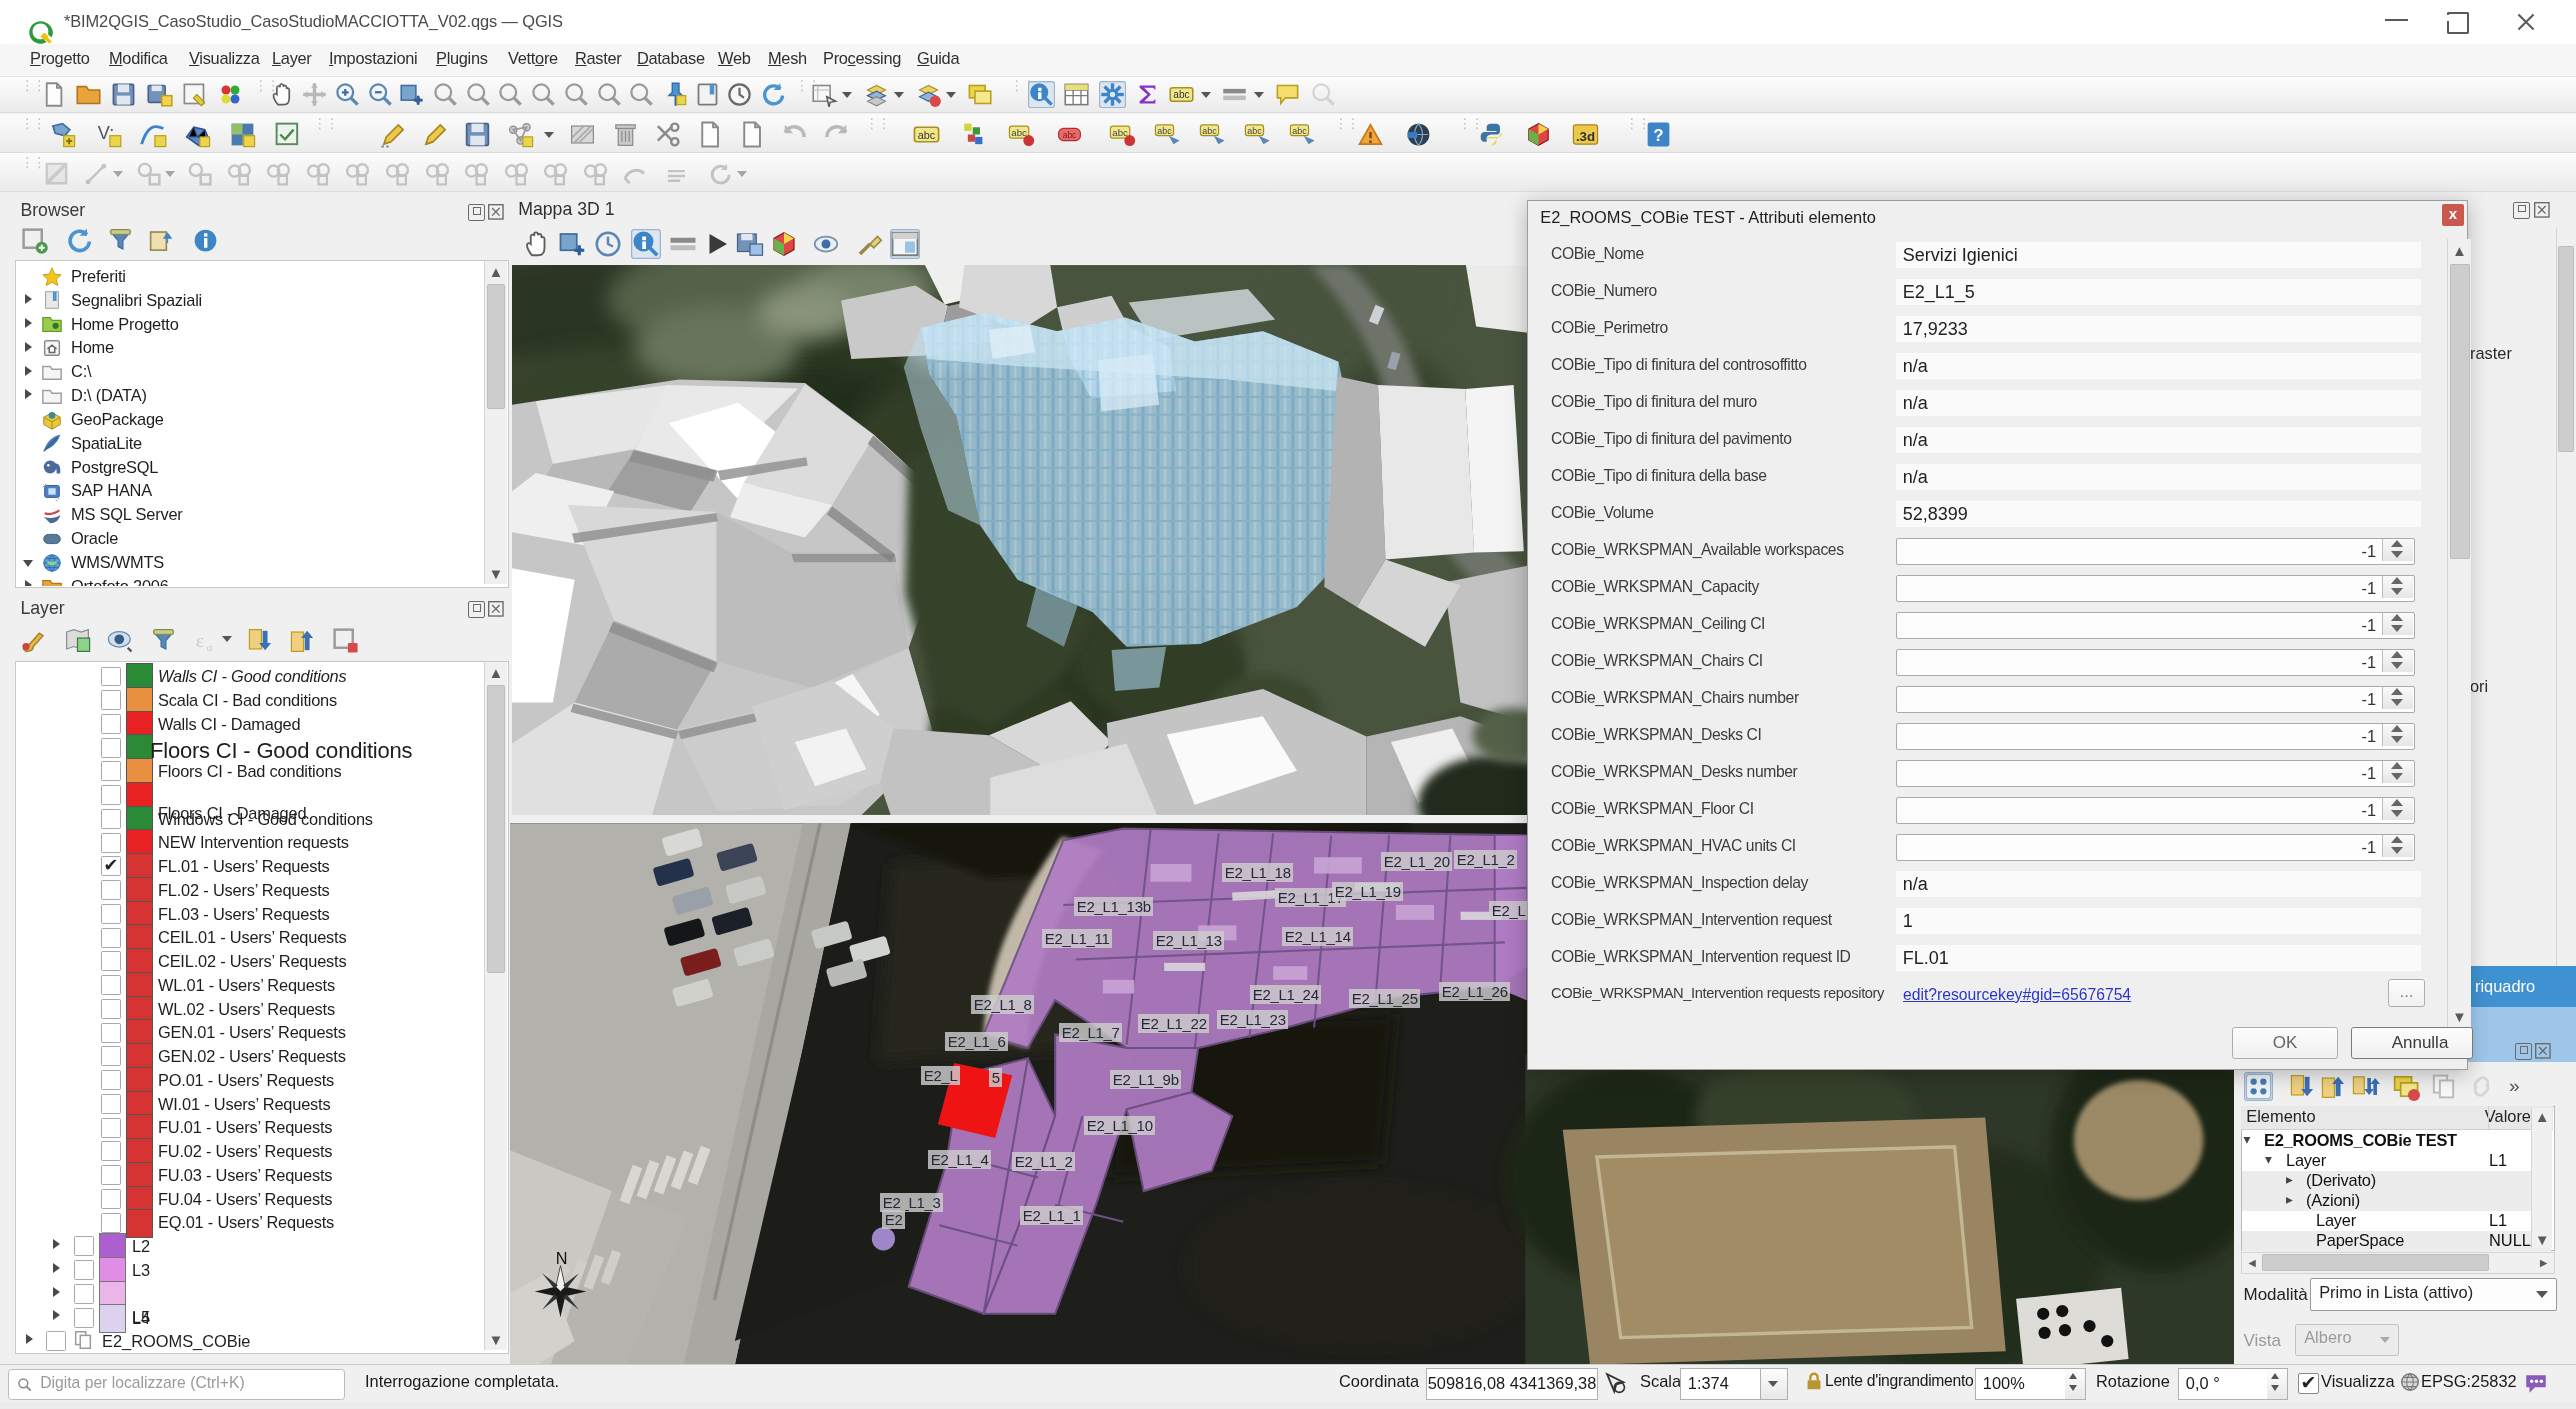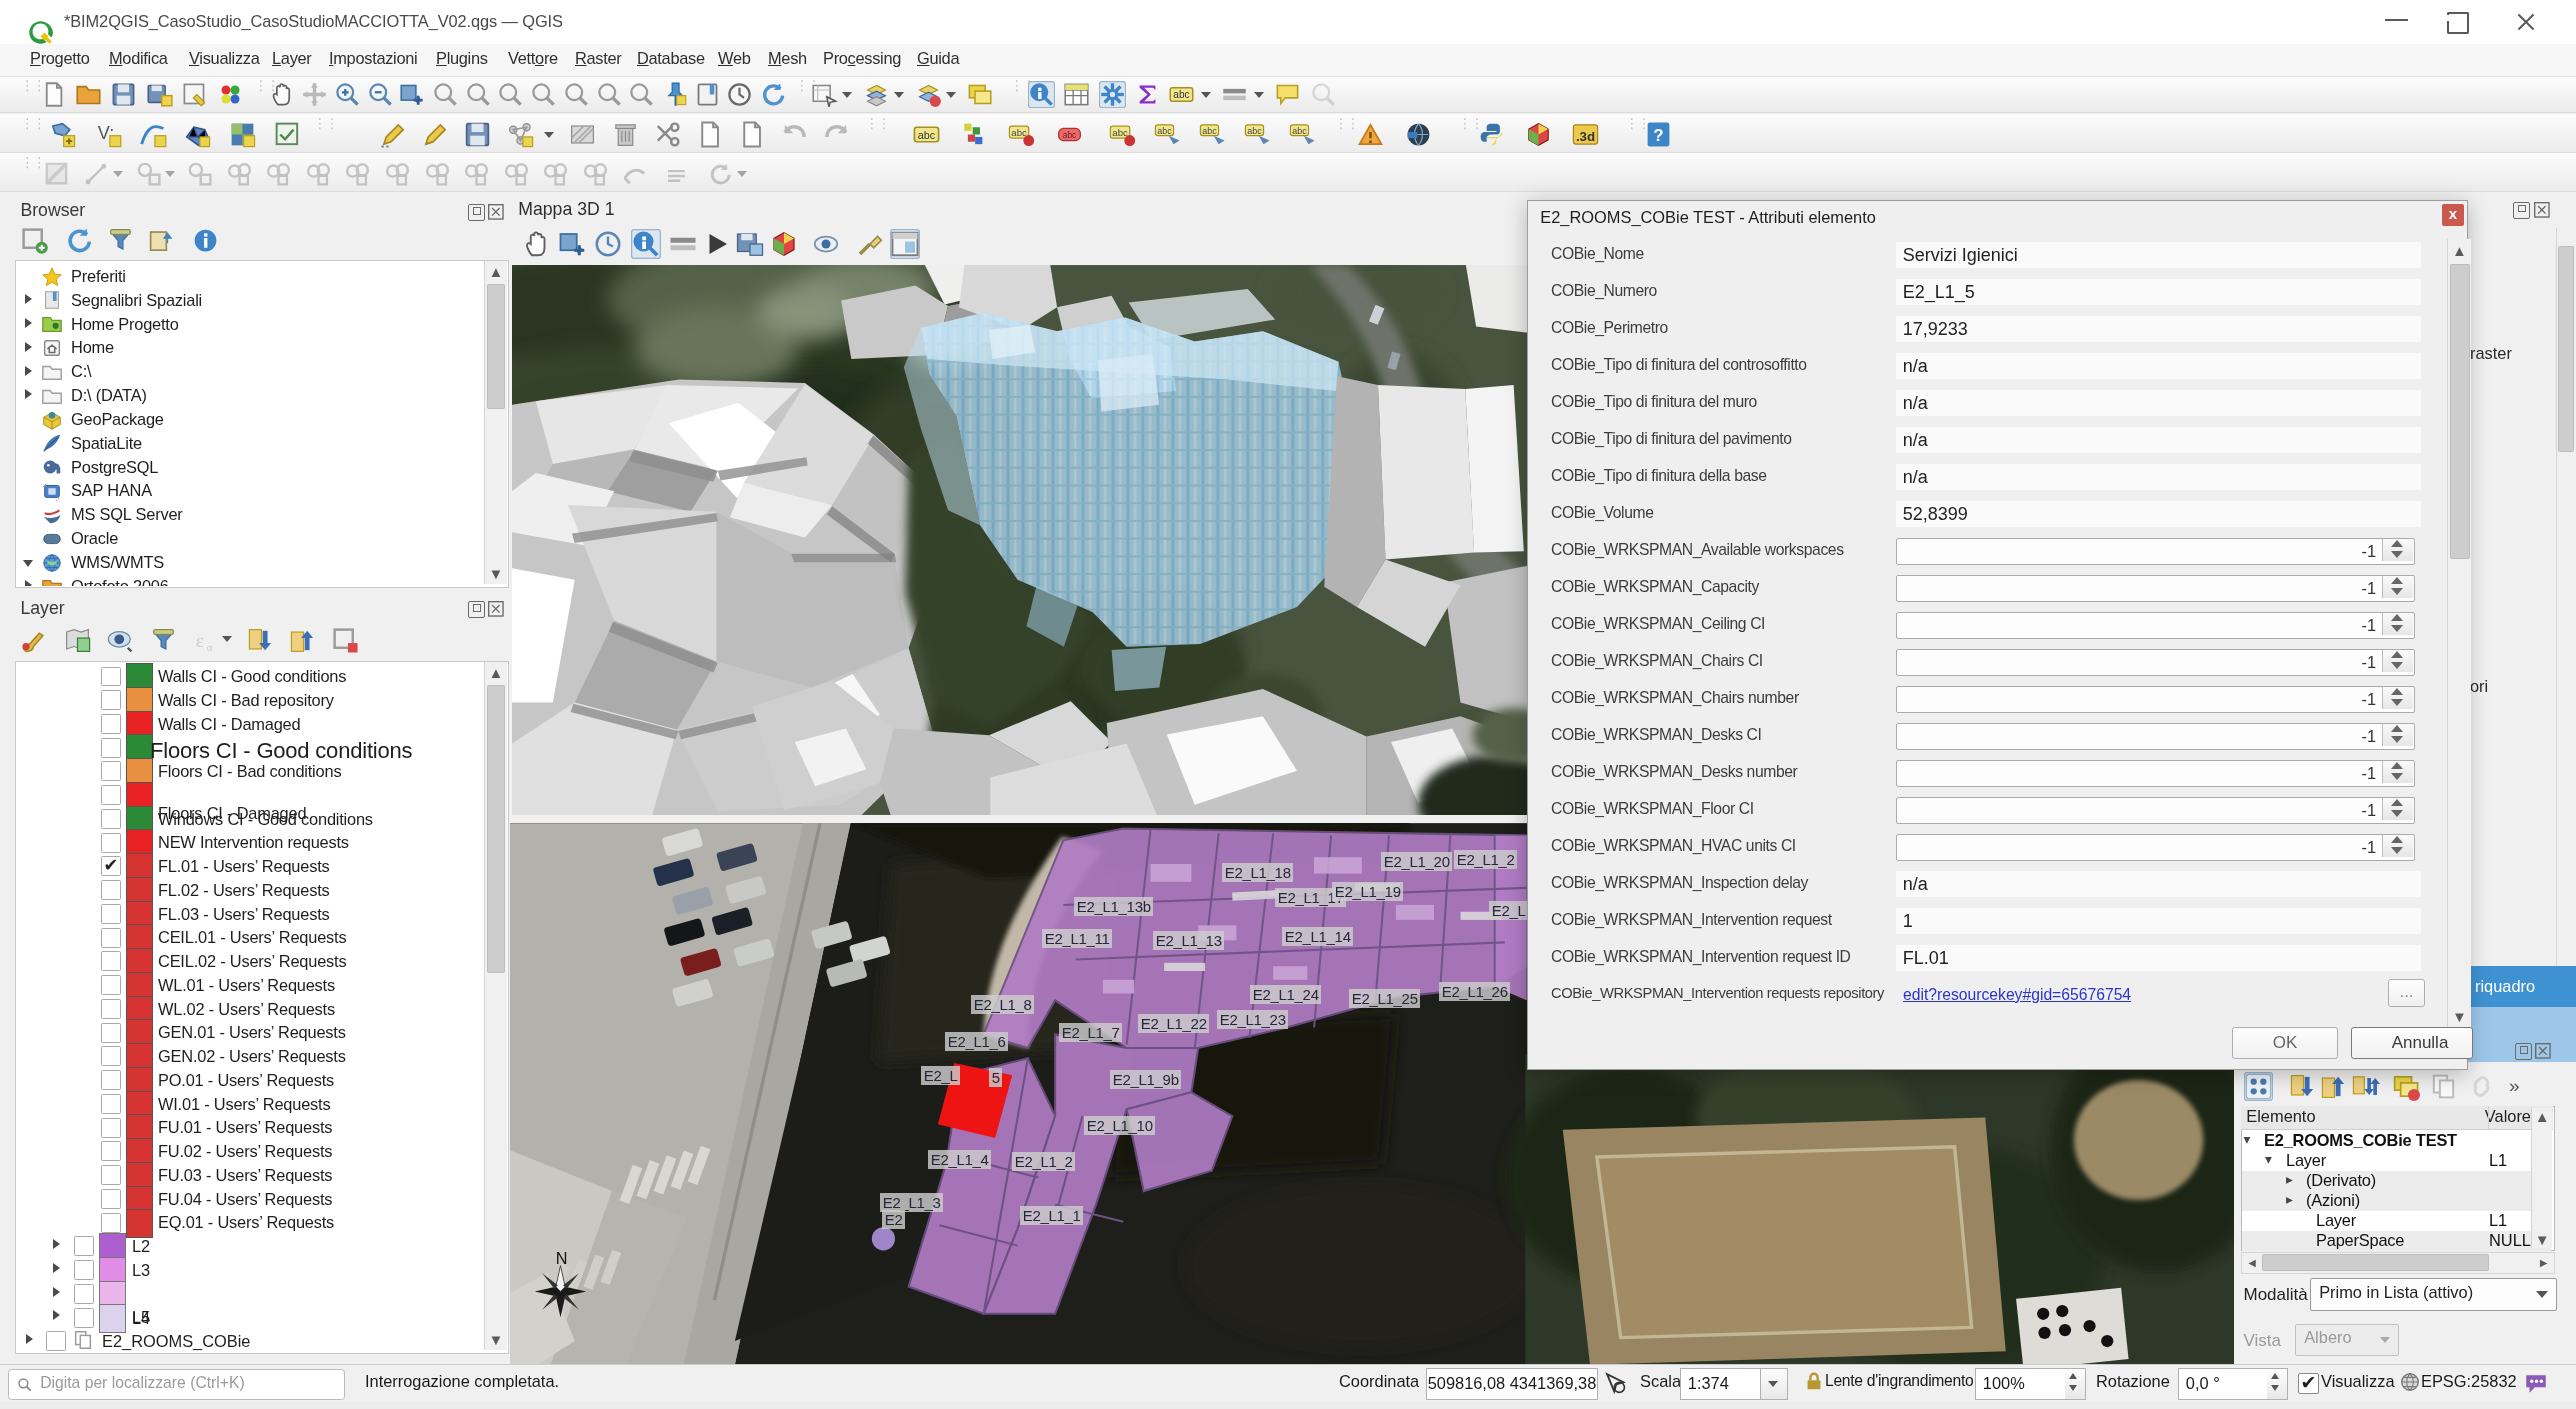--- a/index.html
+++ b/index.html
@@ -698,24 +698,24 @@
         </svg>
         <svg class="a" style="left:331px;top:5.5px" width="29" height="29" viewBox="0 0 24 24">
           <rect x="3" y="3" width="15" height="15" fill="none" stroke="#9a9a9a" stroke-width="2"></rect>
           <rect x="14" y="14" width="8" height="8" rx="1" fill="#d84a4a"></rect>
         </svg>
       </div>
     <div class="treebox a" style="left:15px;top:71px;width:492px;height:691px;"></div>
     <div class="a" id="layertree" style="left:15px;top:71px;width:469px;height:691px;overflow:hidden;">
         <div class="a chk" style="left:86px;top:5.5px;width:17.7px;height:17.7px;"></div>
         <div class="a" style="left:111px;top:2px;width:24.5px;height:27px;background:#2a8a35;border:0.7px solid #555;"></div>
-        <div class="a" style="left:143px;top:6.1px;font-size:16.4px;color:#1e1e1e;white-space:nowrap;letter-spacing:-0.2px;">Walls CI - Good conditions</div>
+        <div class="a" style="left:143px;top:6.1px;font-size:16.4px;color:#1e1e1e;white-space:nowrap;letter-spacing:-0.2px;font-style:italic;">Walls CI - Good conditions</div>
         <div class="a chk" style="left:86px;top:29px;width:17.7px;height:17.7px;"></div>
         <div class="a" style="left:111px;top:26px;width:24.5px;height:27px;background:#e89040;border:0.7px solid #555;"></div>
-        <div class="a" style="left:143px;top:30px;font-size:16.4px;color:#1e1e1e;white-space:nowrap;letter-spacing:-0.2px;">Walls CI - Bad repository</div>
+        <div class="a" style="left:143px;top:30px;font-size:16.4px;color:#1e1e1e;white-space:nowrap;letter-spacing:-0.2px;">Scala CI - Bad conditions</div>
         <div class="a chk" style="left:86px;top:53px;width:17.7px;height:17.7px;"></div>
         <div class="a" style="left:111px;top:50px;width:24.5px;height:27px;background:#e82222;border:0.7px solid #555;"></div>
         <div class="a" style="left:143px;top:54px;font-size:16.4px;color:#1e1e1e;white-space:nowrap;letter-spacing:-0.2px;">Walls CI - Damaged</div>
         <div class="a chk" style="left:86px;top:77px;width:17.7px;height:17.7px;"></div>
         <div class="a" style="left:111px;top:73px;width:24.5px;height:27px;background:#2a8a35;border:0.7px solid #555;"></div>
         <div class="a" style="left:135px;top:77px;font-size:22px;color:#1e1e1e;white-space:nowrap;letter-spacing:-0.2px;">Floors CI - Good conditions</div>
         <div class="a chk" style="left:86px;top:100px;width:17.7px;height:17.7px;"></div>
         <div class="a" style="left:111px;top:97px;width:24.5px;height:27px;background:#e89040;border:0.7px solid #555;"></div>
         <div class="a" style="left:143px;top:101px;font-size:16.4px;color:#1e1e1e;white-space:nowrap;letter-spacing:-0.2px;">Floors CI - Bad conditions</div>
         <div class="a chk" style="left:86px;top:124px;width:17.7px;height:17.7px;"></div>

